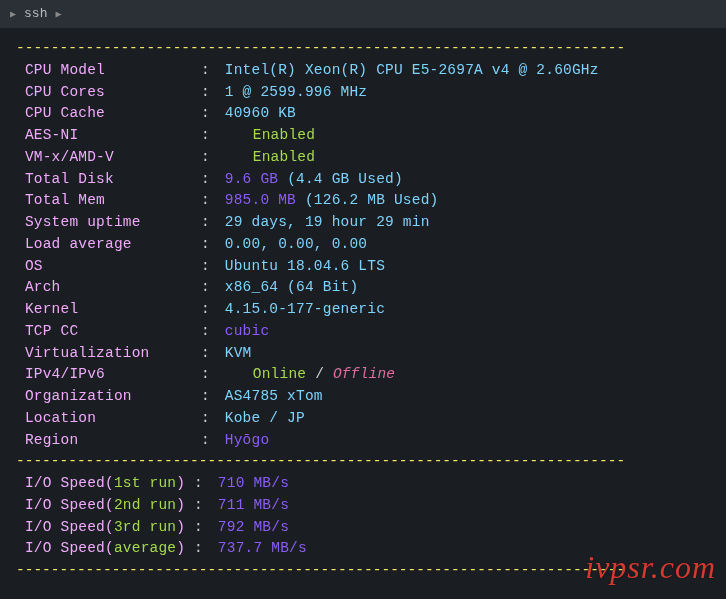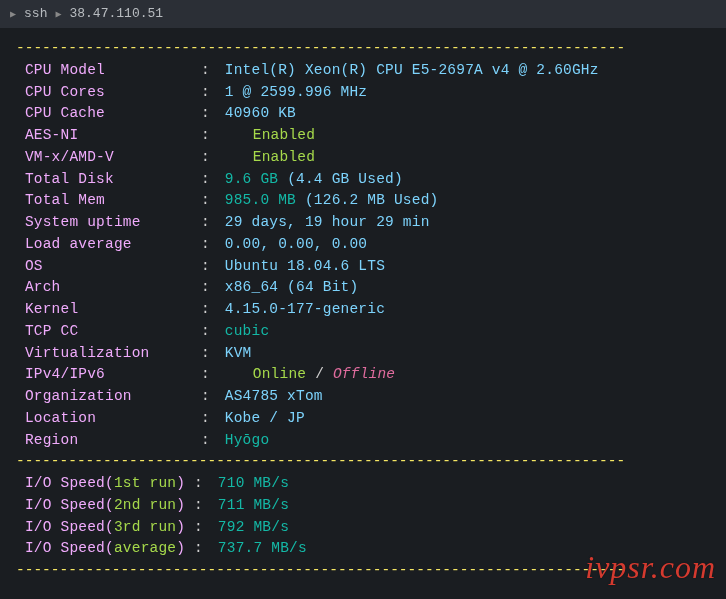--- a/index.html
+++ b/index.html
@@ -43,21 +43,21 @@
     color: #f0abfc;
     min-width: 185px;
     display: inline-block;
   }
   .colon {
     color: #cfcfcf;
     margin-right: 6px;
   }
   .val-cyan { color: #7dd3fc; }
   .val-green { color: #a6d94b; margin-left: 28px; }
-  .val-yellow { color: #14b8a6; text-align: right; }
+  .val-yellow { color: #8b5cf6; text-align: right; }
   .val-white { color: #cfcfcf; }
   .val-magenta { color: #e06c9e; font-style: italic; }
   .io-label { color: #f0abfc; }
   .io-paren { color: #a6d94b; text-align: center; }
   .watermark {
     position: absolute;
     right: 10px;
     bottom: 8px;
     font-family: Georgia, 'Times New Roman', serif;
     font-style: italic;
@@ -68,18 +68,17 @@
     text-shadow: 0 0 2px rgba(0,0,0,0.4);
   }
 </style>
 </head>
 <body>
 
 <div class="titlebar">
   <span class="tri">▶</span>
   <span>ssh</span>
   <span class="tri">▶</span>
-  <span>38.47.110.51</span>
 </div>
 
 <div class="terminal" id="terminal"><div class="divider">----------------------------------------------------------------------</div><div class="row"><span class="label"> CPU Model          </span><span class="colon">: </span><span class="val-cyan">Intel(R) Xeon(R) CPU E5-2697A v4 @ 2.60GHz</span></div><div class="row"><span class="label"> CPU Cores          </span><span class="colon">: </span><span class="val-cyan">1 @ 2599.996 MHz</span></div><div class="row"><span class="label"> CPU Cache          </span><span class="colon">: </span><span class="val-cyan">40960 KB</span></div><div class="row"><span class="label"> AES-NI             </span><span class="colon">: </span><span class="val-green">Enabled</span></div><div class="row"><span class="label"> VM-x/AMD-V         </span><span class="colon">: </span><span class="val-green">Enabled</span></div><div class="row"><span class="label"> Total Disk         </span><span class="colon">: </span><span class="val-yellow">9.6 GB </span><span class="val-cyan">(4.4 GB Used)</span></div><div class="row"><span class="label"> Total Mem          </span><span class="colon">: </span><span class="val-yellow">985.0 MB </span><span class="val-cyan">(126.2 MB Used)</span></div><div class="row"><span class="label"> System uptime      </span><span class="colon">: </span><span class="val-cyan">29 days, 19 hour 29 min</span></div><div class="row"><span class="label"> Load average       </span><span class="colon">: </span><span class="val-cyan">0.00, 0.00, 0.00</span></div><div class="row"><span class="label"> OS                 </span><span class="colon">: </span><span class="val-cyan">Ubuntu 18.04.6 LTS</span></div><div class="row"><span class="label"> Arch               </span><span class="colon">: </span><span class="val-cyan">x86_64 (64 Bit)</span></div><div class="row"><span class="label"> Kernel             </span><span class="colon">: </span><span class="val-cyan">4.15.0-177-generic</span></div><div class="row"><span class="label"> TCP CC             </span><span class="colon">: </span><span class="val-yellow">cubic</span></div><div class="row"><span class="label"> Virtualization     </span><span class="colon">: </span><span class="val-cyan">KVM</span></div><div class="row"><span class="label"> IPv4/IPv6          </span><span class="colon">: </span><span class="val-green">Online</span><span class="val-white"> / </span><span class="val-magenta">Offline</span></div><div class="row"><span class="label"> Organization       </span><span class="colon">: </span><span class="val-cyan">AS4785 xTom</span></div><div class="row"><span class="label"> Location           </span><span class="colon">: </span><span class="val-cyan">Kobe / JP</span></div><div class="row"><span class="label"> Region             </span><span class="colon">: </span><span class="val-yellow">Hyōgo</span></div><div class="divider">----------------------------------------------------------------------</div><div class="row"><span><span class="io-label"> I/O Speed(</span><span class="io-paren">1st run</span><span class="io-label">)</span><span class="io-label"> </span></span><span class="colon">: </span><span class="val-yellow">710 MB/s</span></div><div class="row"><span><span class="io-label"> I/O Speed(</span><span class="io-paren">2nd run</span><span class="io-label">)</span><span class="io-label"> </span></span><span class="colon">: </span><span class="val-yellow">711 MB/s</span></div><div class="row"><span><span class="io-label"> I/O Speed(</span><span class="io-paren">3rd run</span><span class="io-label">)</span><span class="io-label"> </span></span><span class="colon">: </span><span class="val-yellow">792 MB/s</span></div><div class="row"><span><span class="io-label"> I/O Speed(</span><span class="io-paren">average</span><span class="io-label">)</span><span class="io-label"> </span></span><span class="colon">: </span><span class="val-yellow">737.7 MB/s</span></div><div class="divider">----------------------------------------------------------------------</div></div>
 
 <div class="watermark">ivpsr.com</div>
 
 </body></html>

